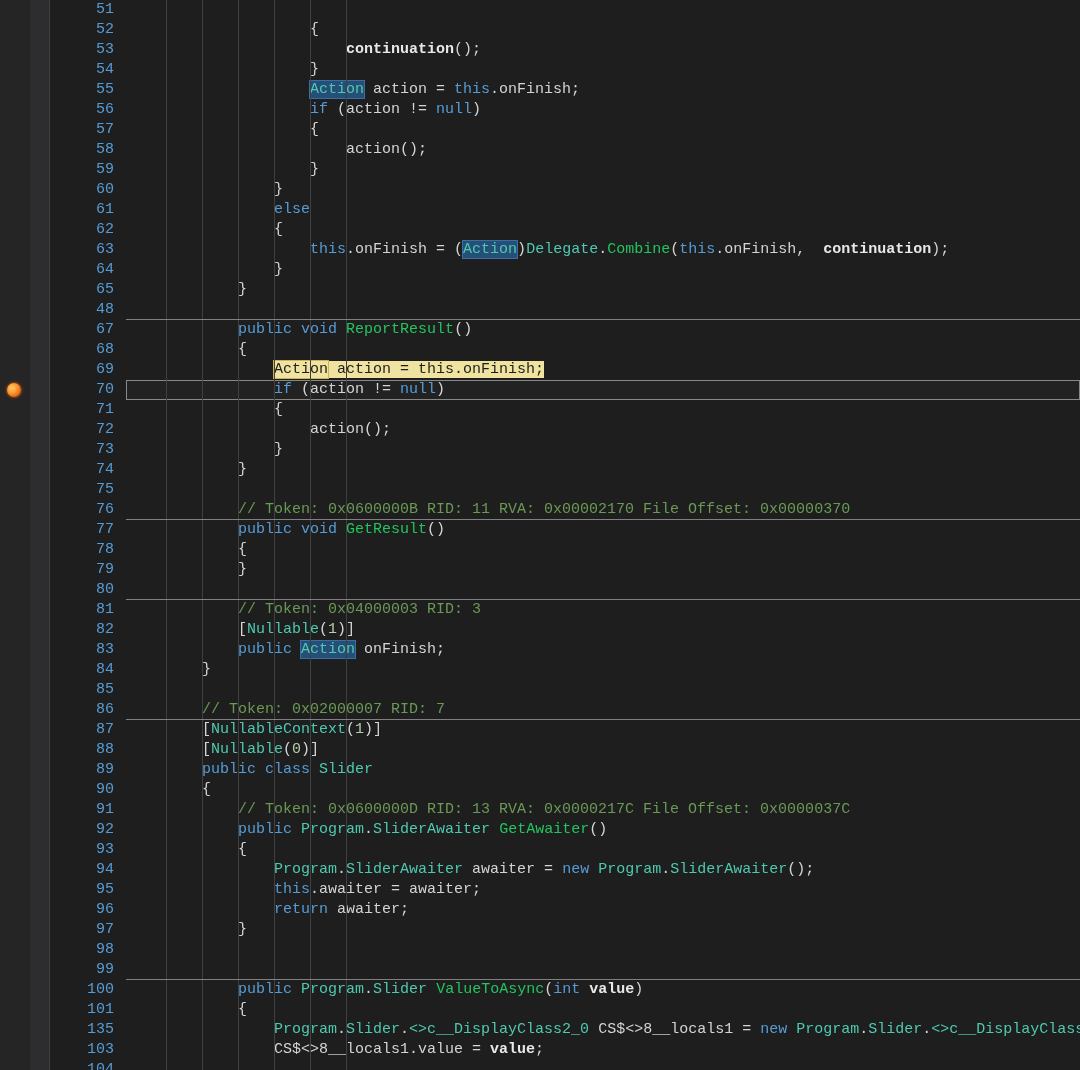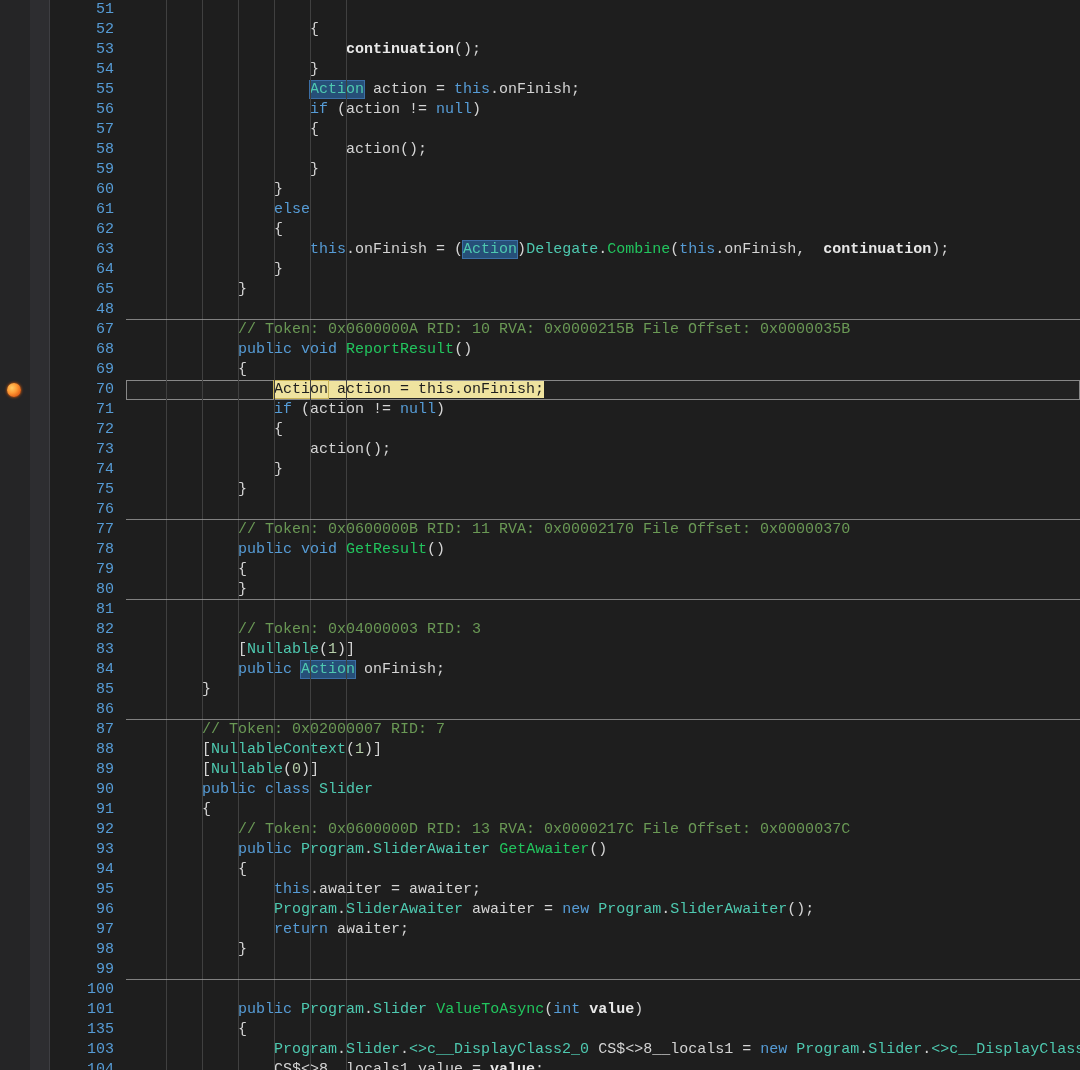--- a/index.html
+++ b/index.html
@@ -186,21 +186,20 @@
         <div class="code-line"><span class="pun">                    {</span></div>
         <div class="code-line"><span class="pun">                        action();</span></div>
         <div class="code-line"><span class="pun">                    }</span></div>
         <div class="code-line"><span class="pun">                }</span></div>
         <div class="code-line"><span class="pun">                </span><span class="kw">else</span></div>
         <div class="code-line"><span class="pun">                {</span></div>
         <div class="code-line"><span class="pun">                    </span><span class="kw">this</span><span class="pun">.</span><span class="fld">onFinish</span><span class="pun"> = (</span><span class="typeBoxed">Action</span><span class="pun">)</span><span class="type">Delegate</span><span class="pun">.</span><span class="mtdO">Combine</span><span class="pun">(</span><span class="kw">this</span><span class="pun">.</span><span class="fld">onFinish</span><span class="pun">,  </span><span class="bold">continuation</span><span class="pun">);</span></div>
         <div class="code-line"><span class="pun">                }</span></div>
         <div class="code-line"><span class="pun">            }</span></div>
         <div class="code-line"><span class="pun"></span></div>
-        <div class="code-line"><span class="pun">            </span><span class="str">// Token: 0x0600000A RID: 10 RVA: 0x0000215B File Offset: 0x0000035B</span></div>
         <div class="code-line"><span class="pun">            </span><span class="kw">public</span><span class="pun"> </span><span class="kw">void</span><span class="pun"> </span><span class="mtdO">ReportResult</span><span class="pun">()</span></div>
         <div class="code-line"><span class="pun">            {</span></div>
         <div class="code-line"><span class="pun">                </span><span class="typeBoxedY">Action</span><span class="selY"> action = this.onFinish;</span></div>
         <div class="code-line"><span class="pun">                </span><span class="kw">if</span><span class="pun"> (action != </span><span class="nullkw">null</span><span class="pun">)</span></div>
         <div class="code-line"><span class="pun">                {</span></div>
         <div class="code-line"><span class="pun">                    action();</span></div>
         <div class="code-line"><span class="pun">                }</span></div>
         <div class="code-line"><span class="pun">            }</span></div>
         <div class="code-line"><span class="pun"></span></div>
         <div class="code-line"><span class="pun">            </span><span class="str">// Token: 0x0600000B RID: 11 RVA: 0x00002170 File Offset: 0x00000370</span></div>
@@ -214,22 +213,22 @@
         <div class="code-line"><span class="pun">        }</span></div>
         <div class="code-line"><span class="pun"></span></div>
         <div class="code-line"><span class="pun">        </span><span class="str">// Token: 0x02000007 RID: 7</span></div>
         <div class="code-line"><span class="pun">        [</span><span class="type">NullableContext</span><span class="pun">(</span><span class="num">1</span><span class="pun">)]</span></div>
         <div class="code-line"><span class="pun">        [</span><span class="type">Nullable</span><span class="pun">(</span><span class="num">0</span><span class="pun">)]</span></div>
         <div class="code-line"><span class="pun">        </span><span class="kw">public</span><span class="pun"> </span><span class="kw">class</span><span class="pun"> </span><span class="type">Slider</span></div>
         <div class="code-line"><span class="pun">        {</span></div>
         <div class="code-line"><span class="pun">            </span><span class="str">// Token: 0x0600000D RID: 13 RVA: 0x0000217C File Offset: 0x0000037C</span></div>
         <div class="code-line"><span class="pun">            </span><span class="kw">public</span><span class="pun"> </span><span class="type">Program</span><span class="pun">.</span><span class="type">SliderAwaiter</span><span class="pun"> </span><span class="mtdO">GetAwaiter</span><span class="pun">()</span></div>
         <div class="code-line"><span class="pun">            {</span></div>
+        <div class="code-line"><span class="pun">                </span><span class="type">Program</span><span class="pun">.</span><span class="type">SliderAwaiter</span><span class="pun"> awaiter = </span><span class="kw">new</span><span class="pun"> </span><span class="type">Program</span><span class="pun">.</span><span class="type">SliderAwaiter</span><span class="pun">();</span></div>
         <div class="code-line"><span class="pun">                </span><span class="kw">this</span><span class="pun">.</span><span class="fld">awaiter</span><span class="pun"> = awaiter;</span></div>
-        <div class="code-line"><span class="pun">                </span><span class="type">Program</span><span class="pun">.</span><span class="type">SliderAwaiter</span><span class="pun"> awaiter = </span><span class="kw">new</span><span class="pun"> </span><span class="type">Program</span><span class="pun">.</span><span class="type">SliderAwaiter</span><span class="pun">();</span></div>
         <div class="code-line"><span class="pun">                </span><span class="kw">return</span><span class="pun"> awaiter;</span></div>
         <div class="code-line"><span class="pun">            }</span></div>
         <div class="code-line"><span class="pun"></span></div>
         <div class="code-line"><span class="pun">            </span></div>
         <div class="code-line"><span class="pun">            </span><span class="kw">public</span><span class="pun"> </span><span class="type">Program</span><span class="pun">.</span><span class="type">Slider</span><span class="pun"> </span><span class="mtdO">ValueToAsync</span><span class="pun">(</span><span class="kw">int</span><span class="pun"> </span><span class="bold">value</span><span class="pun">)</span></div>
         <div class="code-line"><span class="pun">            {</span></div>
         <div class="code-line"><span class="pun">                </span><span class="type">Program</span><span class="pun">.</span><span class="type">Slider</span><span class="pun">.</span><span class="type">&lt;&gt;c__DisplayClass2_0</span><span class="pun"> CS$&lt;&gt;8__locals1 = </span><span class="kw">new</span><span class="pun"> </span><span class="type">Program</span><span class="pun">.</span><span class="type">Slider</span><span class="pun">.</span><span class="type">&lt;&gt;c__DisplayClass2_0</span></div>
         <div class="code-line"><span class="pun">                CS$&lt;&gt;8__locals1.</span><span class="fld">value</span><span class="pun"> = </span><span class="bold">value</span><span class="pun">;</span></div>
       </div>
     <div id="separators">

